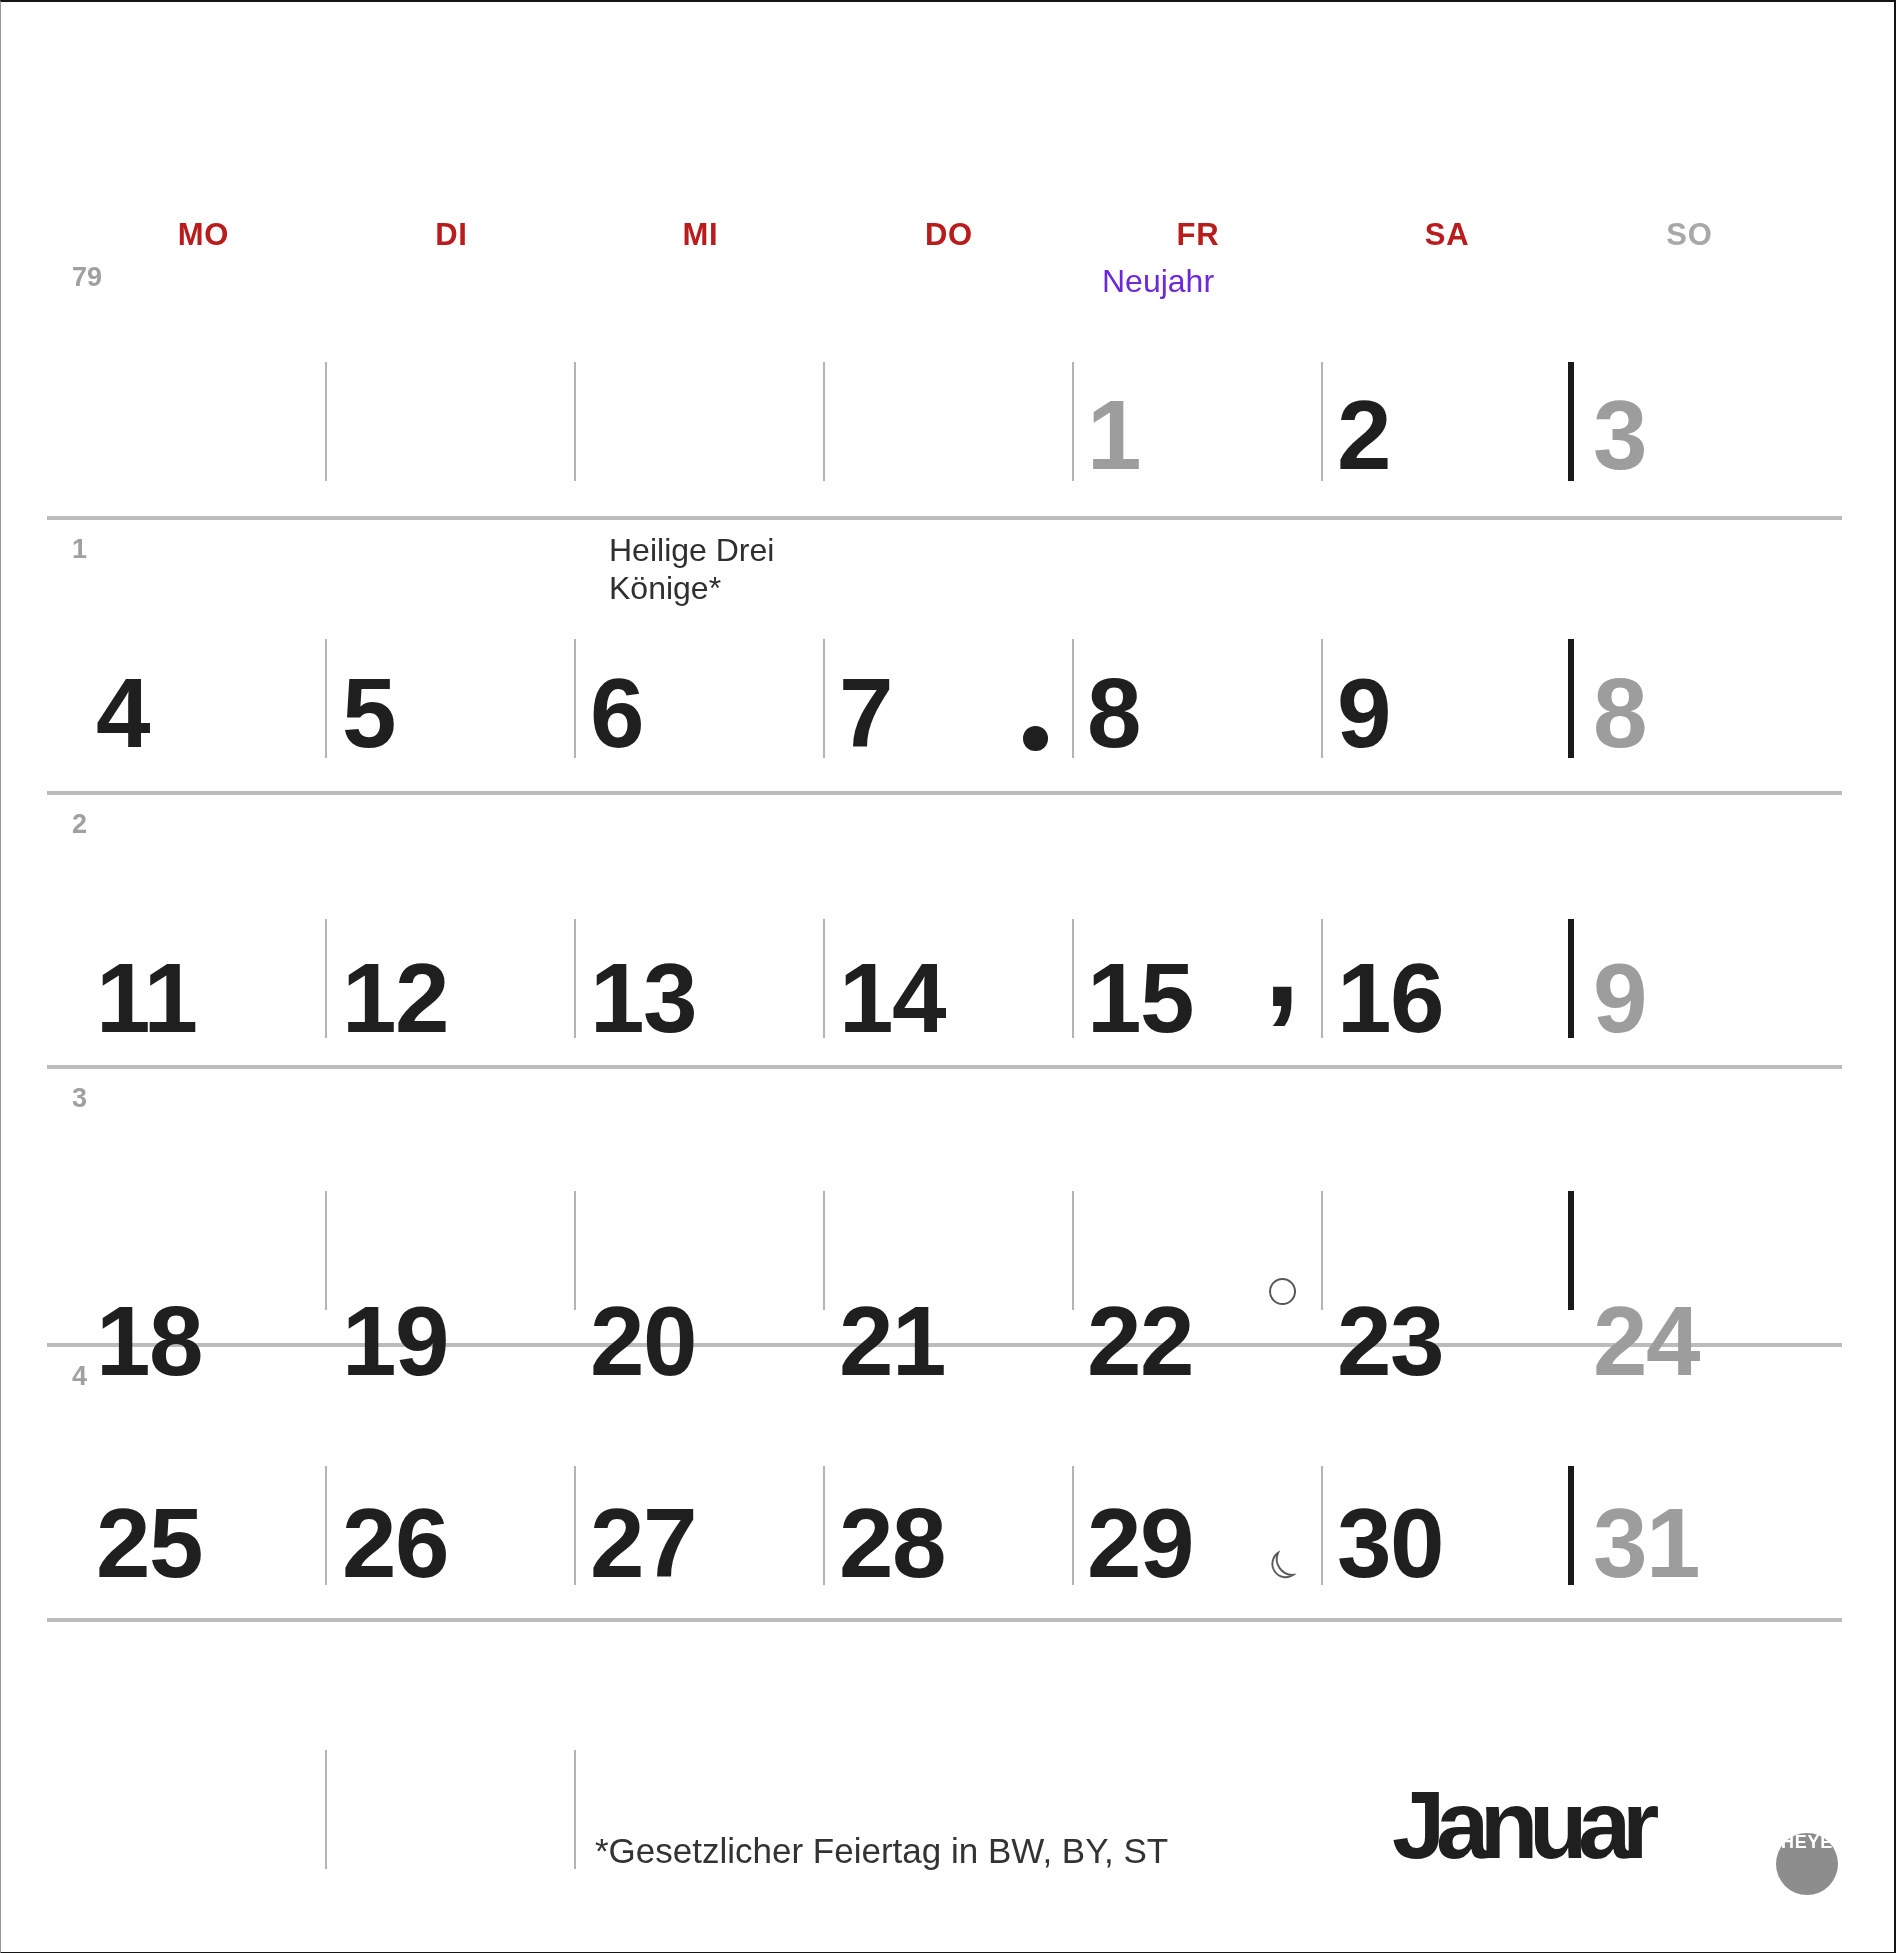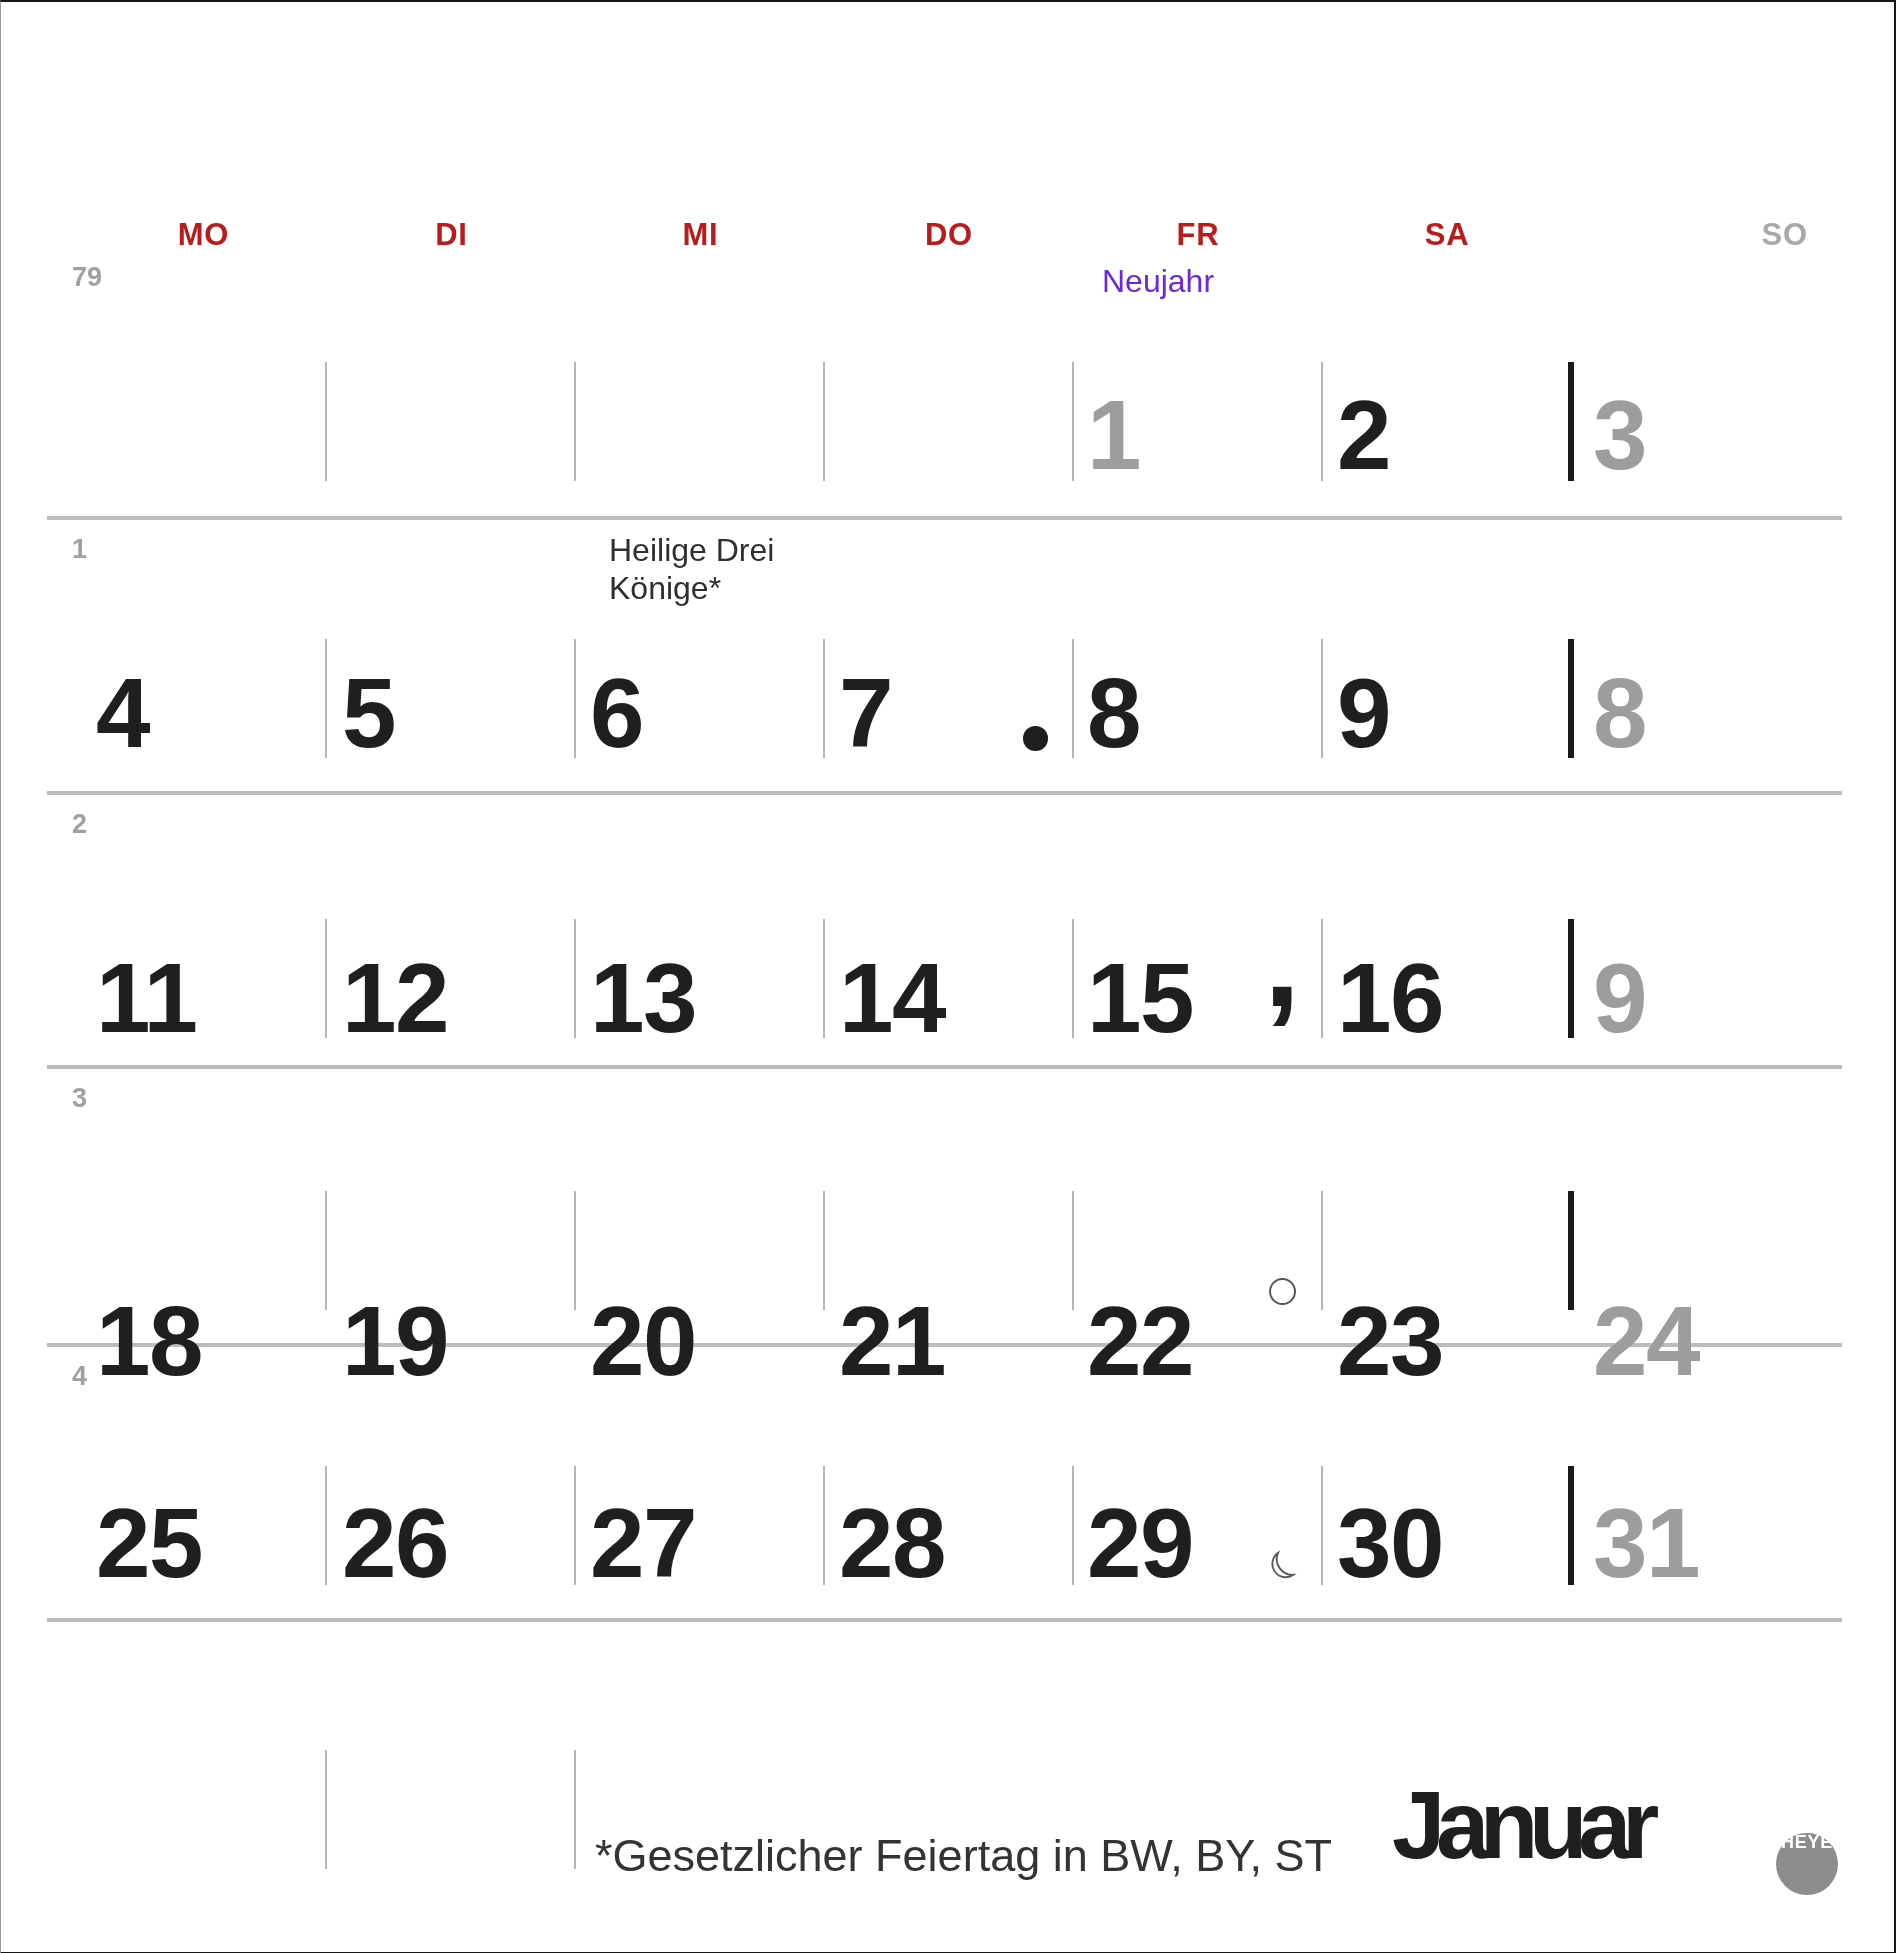--- a/index.html
+++ b/index.html
@@ -16,21 +16,21 @@
   }
   
   .wd {
     position:absolute; top:217px;
     font-size:31px; font-weight:700; letter-spacing:0.8px;
     text-align:center; line-height:1; color:#b91c1c;
   }
   .hc1{left:79px;width:247px;} .hc2{left:326px;width:249px;}
   .hc3{left:575px;width:249px;} .hc4{left:824px;width:248px;}
   .hc5{left:1072px;width:250px;} .hc6{left:1322px;width:248px;}
-  .hc7{left:1570px;width:237px;text-align:right;}
+  .hc7{left:1570px;width:237px;}
   .wd.muted{ color:#a8a8a8; }
   
   .wk {
     position:absolute; left:71px;
     font-size:27px; font-weight:700; line-height:1; color:#a0a0a0;
   }
   .wkt53{top:262px;} .wkt1{top:534px;} .wkt2{top:809px;}
   .wkt3{top:1083px;} .wkt4{top:1361px;}
   
   .note { position:absolute; font-size:32px; font-weight:400; line-height:38px; }
@@ -81,21 +81,21 @@
     width:27px; height:27px; box-sizing:border-box;
     border:2.4px solid #565656; border-radius:50%; background:#ffffff;
   }
   .moon-last {
     position:absolute; left:1270px; top:1549px;
     transform:rotate(-35deg);
   }
   
   .footnote {
     position:absolute; left:594px; top:1831px;
-    font-size:45px; font-weight:400; color:#333333; line-height:1;
+    font-size:35px; font-weight:400; color:#333333; line-height:1;
   }
   .month {
     position:absolute; left:1391px; top:1775px;
     font-size:96px; font-weight:700; letter-spacing:-9.5px;
     line-height:1; color:#1f1f1f;
   }
   .logo {
     position:absolute; left:1775px; top:1831px;
     width:62px; height:62px; border-radius:50%;
     background:#8d8d8d;

